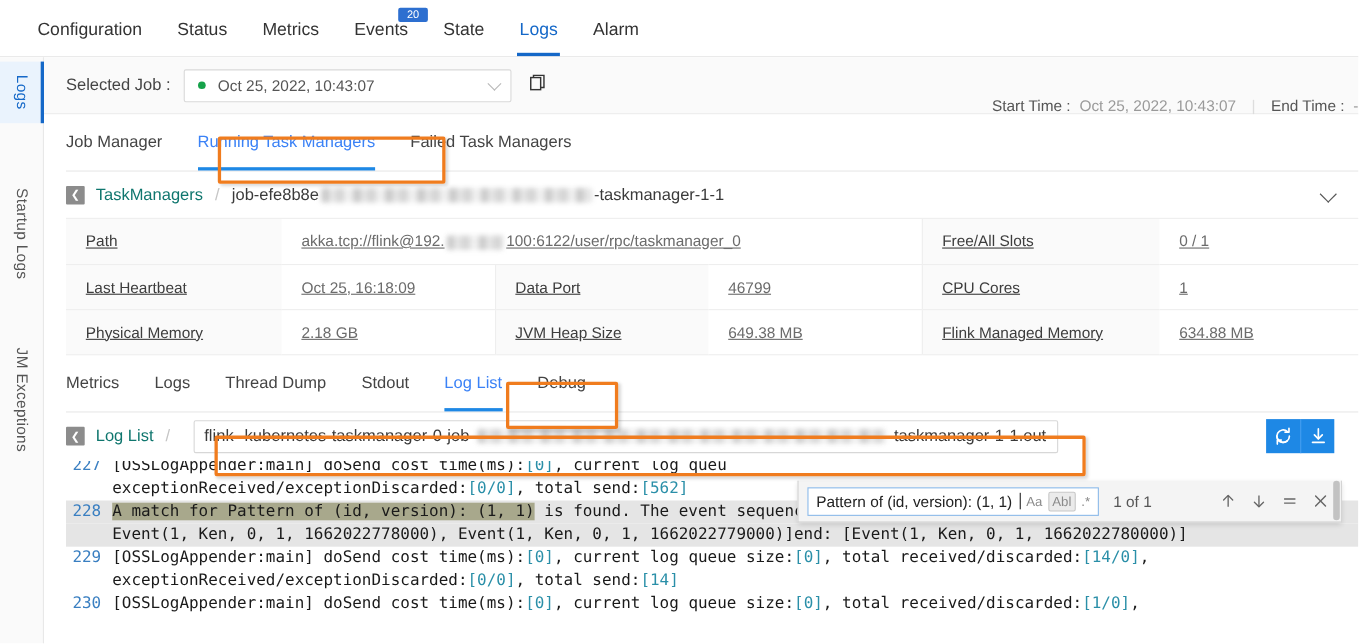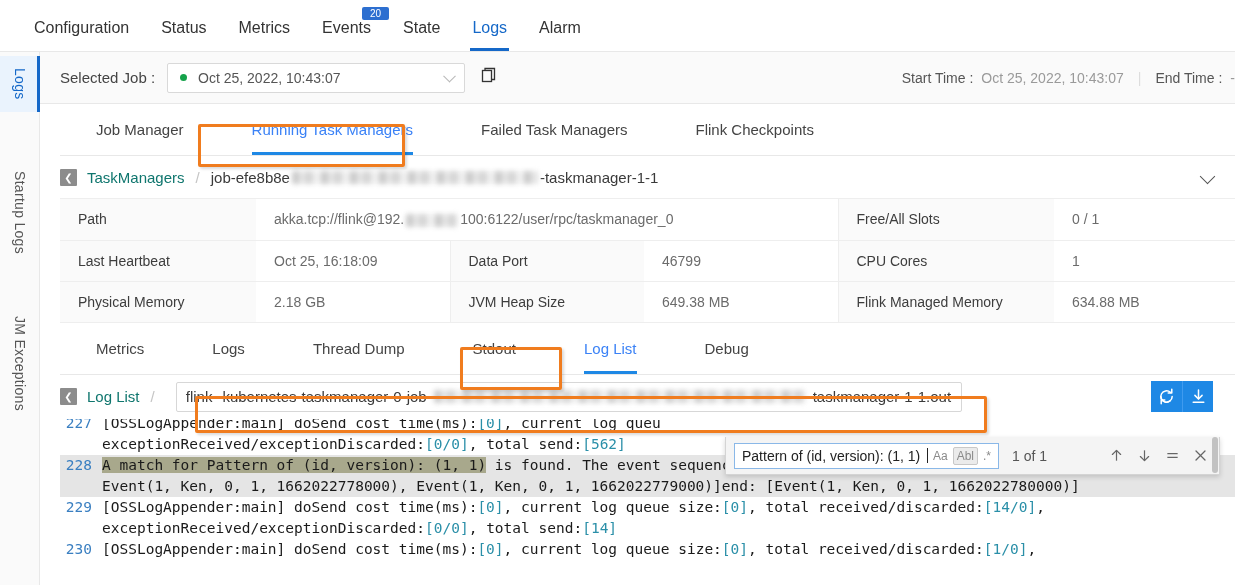--- a/index.html
+++ b/index.html
@@ -69,41 +69,41 @@
   .dot { width: 7px; height: 7px; border-radius: 50%; background: #15a24a; margin-left: 12px; }
   .job-select-text { font-size: 14px; color: #555; margin-left: 11px; }
   .chev-sm {
     position: absolute; right: 10px; top: 50%; width: 9px; height: 9px;
     border-right: 1.5px solid #b8b8b8; border-bottom: 1.5px solid #b8b8b8;
     transform: translateY(-70%) rotate(45deg);
   }
   .copy-icon { margin-left: 16px; cursor: pointer; }
   .timeinfo {
     position: absolute; right: 0; top: 0; height: 52px;
-    display: flex; align-items: center; font-size: 14px; white-space: nowrap;
+    display: flex; align-items: flex-end; font-size: 14px; white-space: nowrap;
   }
   .t-label { color: #555; }
   .t-value { color: #9a9a9a; margin-left: 8px; }
   .t-sep { color: #ddd; margin: 0 14px; }
 
   
   .panel {
     position: absolute; left: 40px; top: 104px;
     width: 1195px; height: 481px; background: #fff;
   }
   .panel-inner { margin-left: 20px; width: 1175px; }
 
   .tabrow {
     position: relative; height: 52px; display: flex; align-items: center;
     border-bottom: 1px solid #e8e8e8;
   }
   .tab {
     position: relative; font-size: 15px; color: #444;
     padding: 0 16px; height: 51px; display: flex; align-items: center;
-    cursor: pointer; white-space: nowrap; margin-left: 36px;
+    cursor: pointer; white-space: nowrap;
   }
   .tab:first-child { padding-left: 0; }
   .tab.active { color: #3b82f6; }
   .tab.active::after {
     content: ""; position: absolute; left: 16px; right: 16px; bottom: 0;
     height: 3px; background: #1e88e5;
   }
 
   
   .anno {
@@ -133,21 +133,21 @@
   .chev-collapse {
     position: absolute; right: 22px; top: 15px; width: 11px; height: 11px;
     border-right: 1.7px solid #555; border-bottom: 1.7px solid #555;
     transform: rotate(45deg); cursor: pointer;
   }
 
   
   .dtable { width: 1175px; border-collapse: collapse; table-layout: fixed; }
   .dtable td {
     height: 41px; font-size: 14px; padding: 0 18px;
-    border-bottom: 1px solid #eee; vertical-align: middle;
+    border-bottom: 1px solid #eee; vertical-align: middle; text-decoration: underline;
   }
   .k { color: #3d3d3d; background: #fafafa; }
   .v { color: #6b6b6b; }
   .bl { border-left: 1px solid #eee; }
 
   
   .loglistrow {
     position: relative; height: 44px; display: flex; align-items: center;
   }
   .logpath-box {
@@ -281,23 +281,20 @@
 
       <div class="tabrow">
         <div class="tab firstpad">
           <span>Job Manager</span>
         </div>
         <div class="tab active">
           <span>Running Task Managers</span>
         </div>
         <div class="tab">
           <span>Failed Task Managers</span>
-        </div>
-        <div class="tab">
-          <span>Flink Checkpoints</span>
         </div>
       </div>
 
       <div class="crumbrow">
         <span class="backbtn">❮</span>
         <span class="crumb-link">TaskManagers</span>
         <span class="crumb-sep">/</span>
         <span class="crumb-cur">
           <span>job-efe8b8e</span>
           <span class="blur" style="width:246px"></span>

